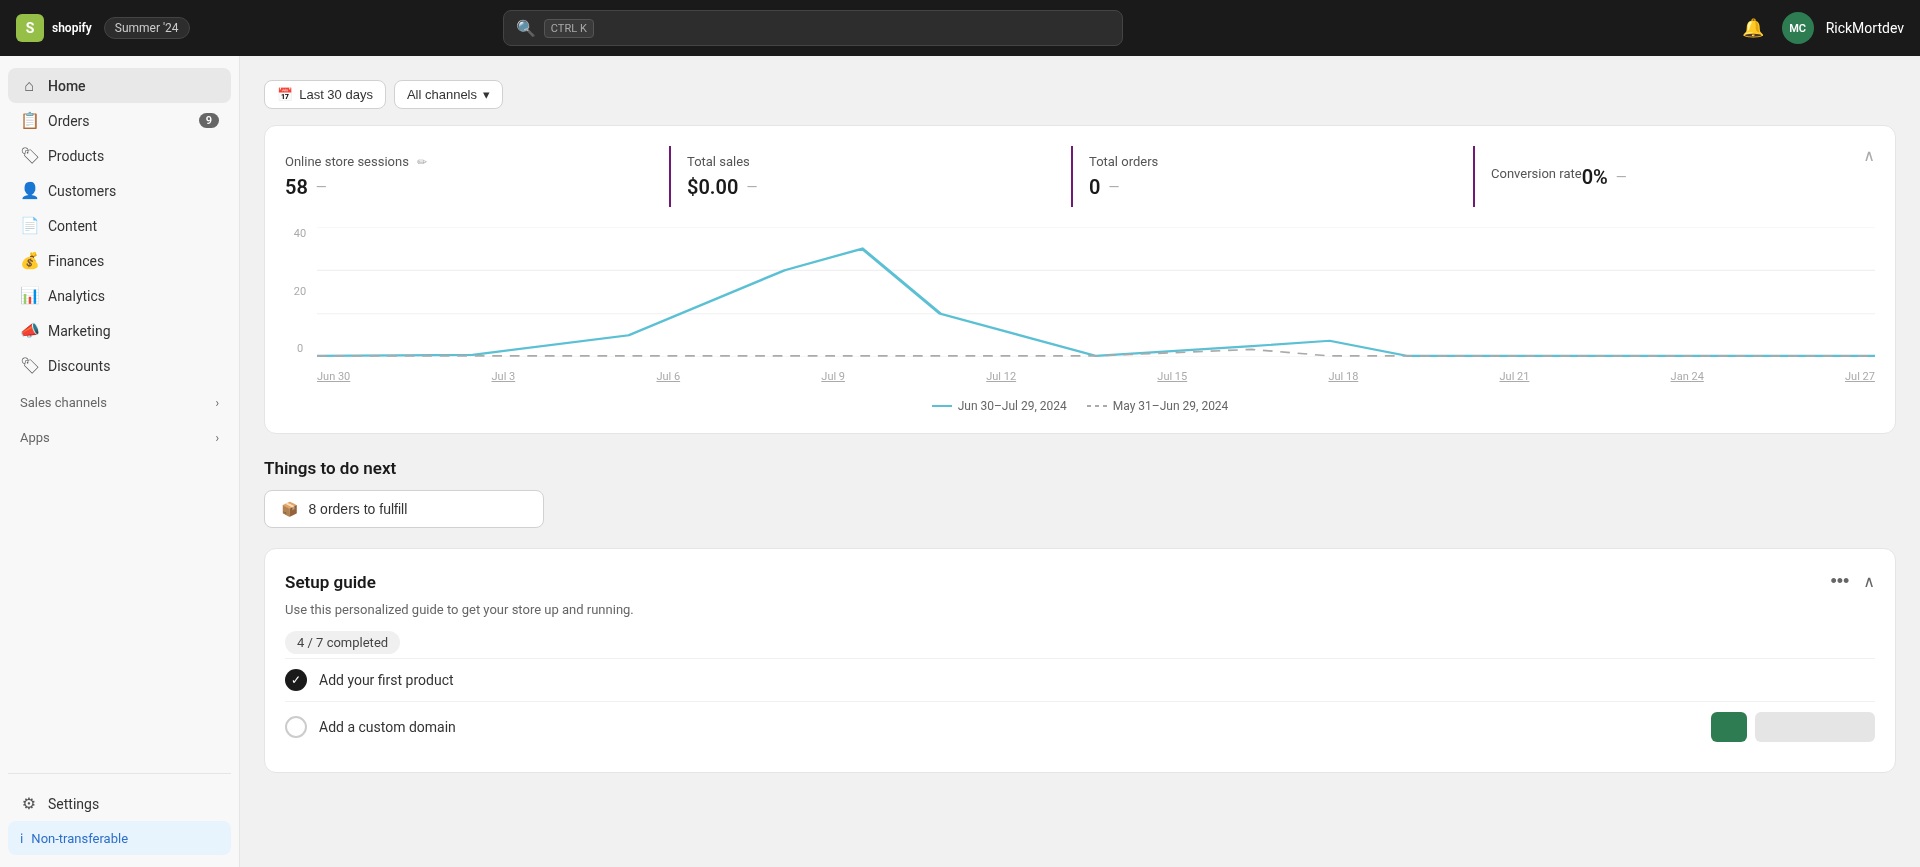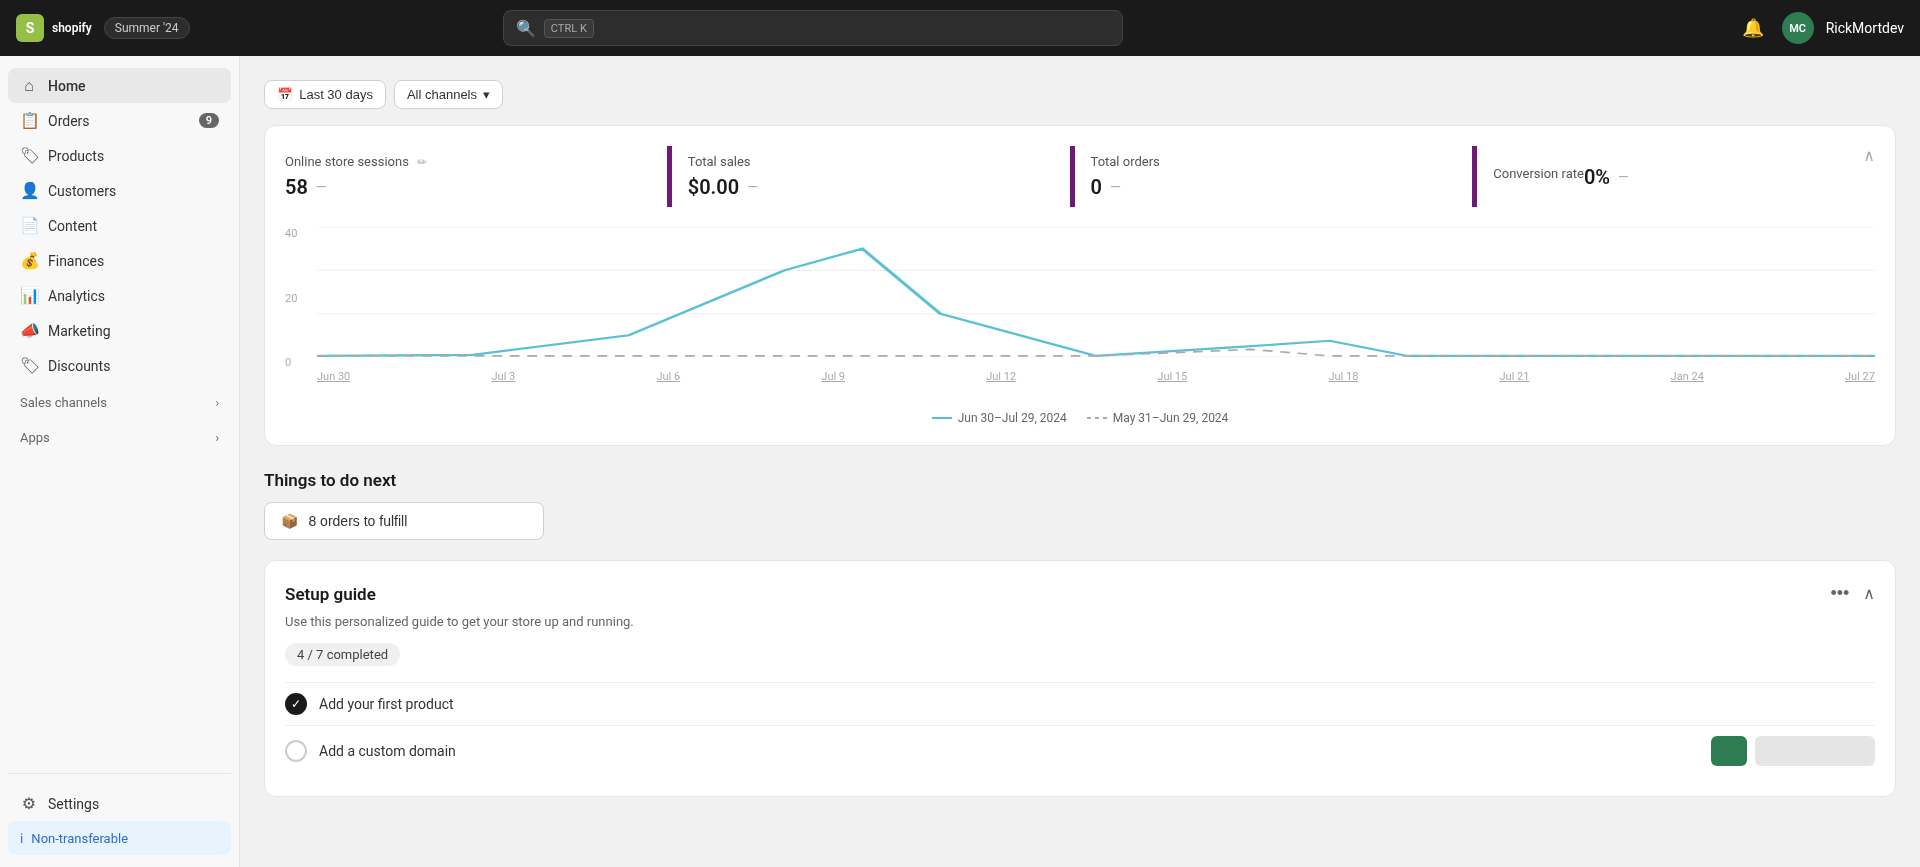--- a/index.html
+++ b/index.html
@@ -214,21 +214,21 @@
       margin-bottom: 24px;
     }
     .stats-row {
       display: flex;
       gap: 0;
       margin-bottom: 20px;
     }
     .stat-item {
       flex: 1;
       padding: 8px 16px;
-      border-right: 5px solid #701a75;
+      border-right: 2px solid #701a75;
     }
     .stat-item:first-child { padding-left: 0; }
     .stat-item:last-child { border-right: none; }
     .stat-label {
       display: flex;
       align-items: center;
       gap: 8px;
       font-size: 13px;
       color: #555;
       margin-bottom: 6px;
@@ -253,27 +253,28 @@
     
     .chart-container {
       position: relative;
       height: 160px;
       margin-bottom: 12px;
     }
     .chart-y-labels {
       position: absolute;
       left: 0;
       top: 0;
-      bottom: 18px;
+      bottom: 32px;
       display: flex;
       flex-direction: column;
       justify-content: space-between;
       font-size: 11px;
       color: #aaa;
       width: 30px;
+      text-align: center;
     }
     .chart-area {
       position: absolute;
       left: 32px;
       right: 0;
       top: 0;
       bottom: 30px;
     }
     .chart-x-labels {
       position: absolute;
@@ -289,21 +290,21 @@
       padding-bottom: 4px;
       text-decoration: underline;
     }
     .chart-legend {
       display: flex;
       align-items: center;
       justify-content: center;
       gap: 20px;
       font-size: 12px;
       color: #666;
-      margin-top: 24px;
+      margin-top: 12px;
     }
     .legend-item {
       display: flex;
       align-items: center;
       gap: 6px;
     }
     .legend-line-solid {
       width: 20px;
       height: 2px;
       background: #5bc0d4;
@@ -380,21 +381,21 @@
       margin-bottom: 14px;
     }
     .progress-badge {
       display: inline-flex;
       align-items: center;
       background: #f0f0f0;
       border-radius: 20px;
       padding: 4px 12px;
       font-size: 13px;
       color: #444;
-      margin-bottom: 16px;
+      margin-bottom: 4px;
     }
     .task-item {
       display: flex;
       align-items: center;
       gap: 12px;
       padding: 10px 0;
       border-top: 1px solid #f0f0f0;
       font-size: 14px;
       color: #333;
     }

